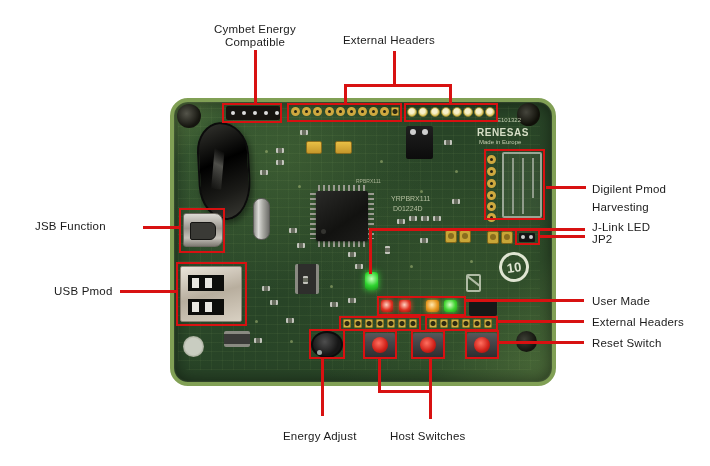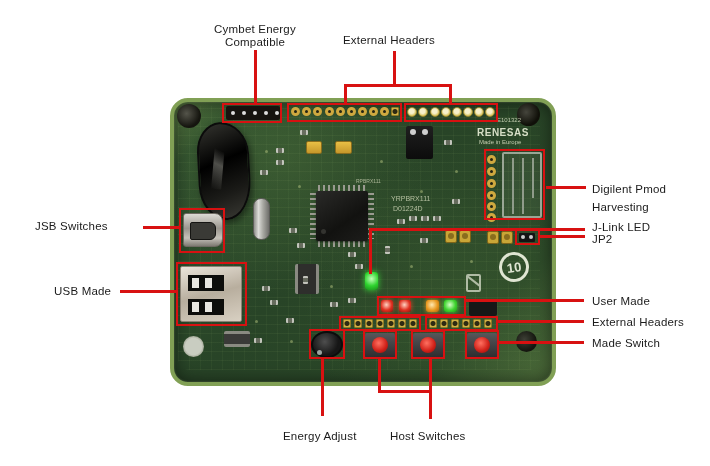--- a/index.html
+++ b/index.html
@@ -283,27 +283,27 @@
   <div class="cl" style="left:321px;top:359px;width:3px;height:57px"></div>
   <div class="cl" style="left:378px;top:359px;width:3px;height:34px"></div>
   <div class="cl" style="left:378px;top:390px;width:54px;height:3px"></div>
   <div class="cl" style="left:429px;top:359px;width:3px;height:60px"></div>
 
   <div class="label center" style="left:200px;top:23px;width:110px">
     <span>Cymbet Energy</span><br>
     <span>Compatible</span>
   </div>
   <div class="label" style="left:343px;top:34px">External Headers</div>
-  <div class="label" style="left:35px;top:220px">JSB Switches</div>
-  <div class="label" style="left:54px;top:285px">USB Made</div>
+  <div class="label" style="left:35px;top:220px">JSB Function</div>
+  <div class="label" style="left:54px;top:285px">USB Pmod</div>
   <div class="label" style="left:592px;top:180px;line-height:18px;white-space:normal;width:110px">
     <span>Digilent Pmod</span><br>
     <span>Harvesting</span>
   </div>
   <div class="label" style="left:592px;top:221px">J-Link LED</div>
   <div class="label" style="left:592px;top:233px">JP2</div>
   <div class="label" style="left:592px;top:295px">User Made</div>
   <div class="label" style="left:592px;top:316px">External Headers</div>
-  <div class="label" style="left:592px;top:337px">Made Switch</div>
+  <div class="label" style="left:592px;top:337px">Reset Switch</div>
   <div class="label" style="left:283px;top:430px">Energy Adjust</div>
   <div class="label" style="left:390px;top:430px">Host Switches</div>
 
 </div>
 
 </body></html>

